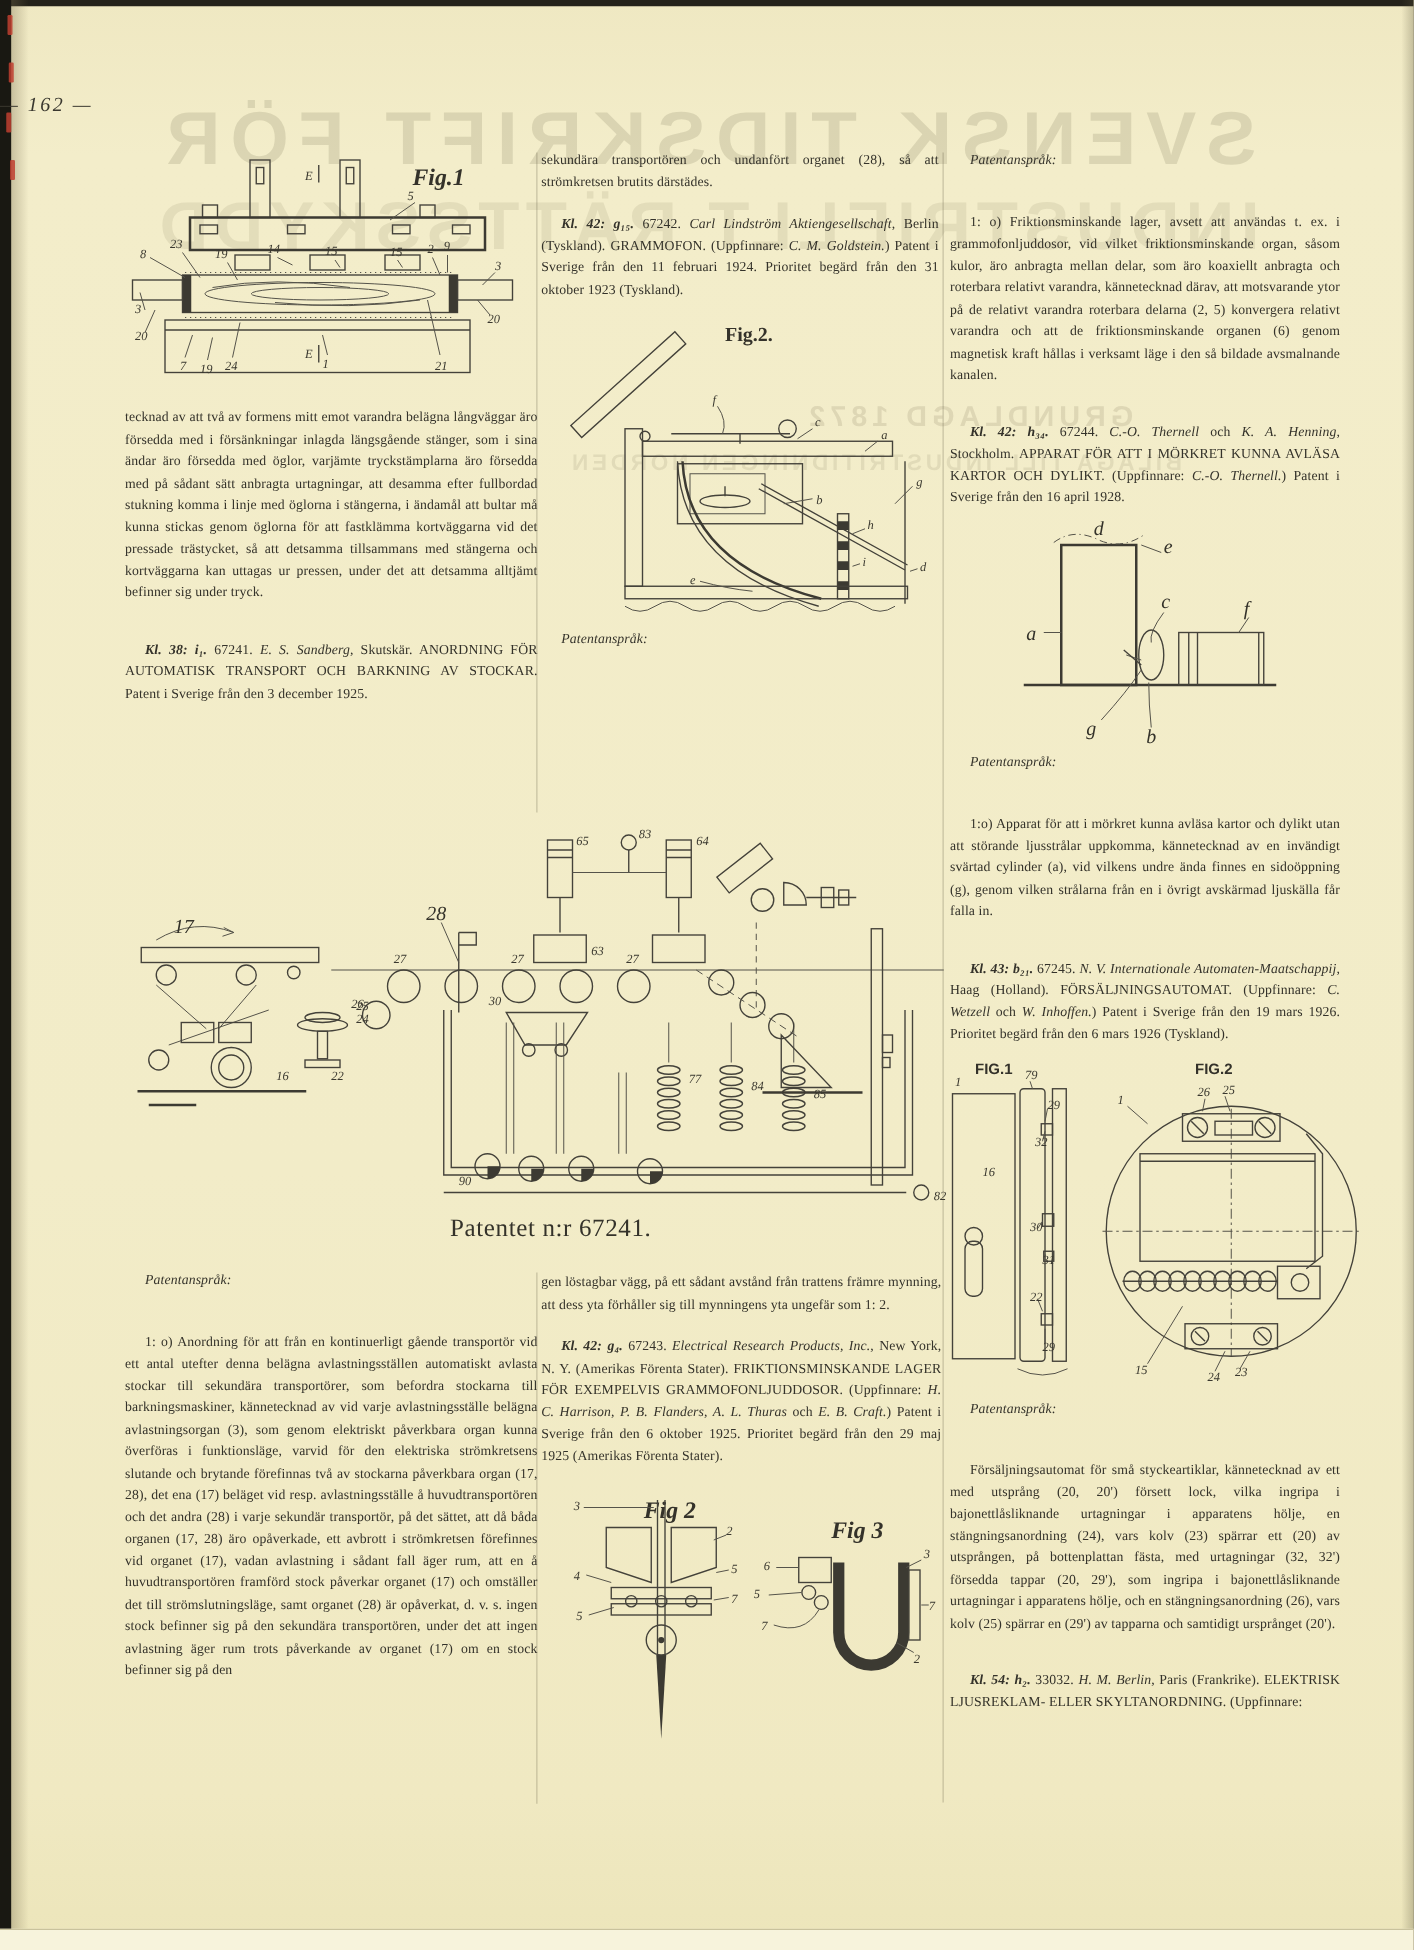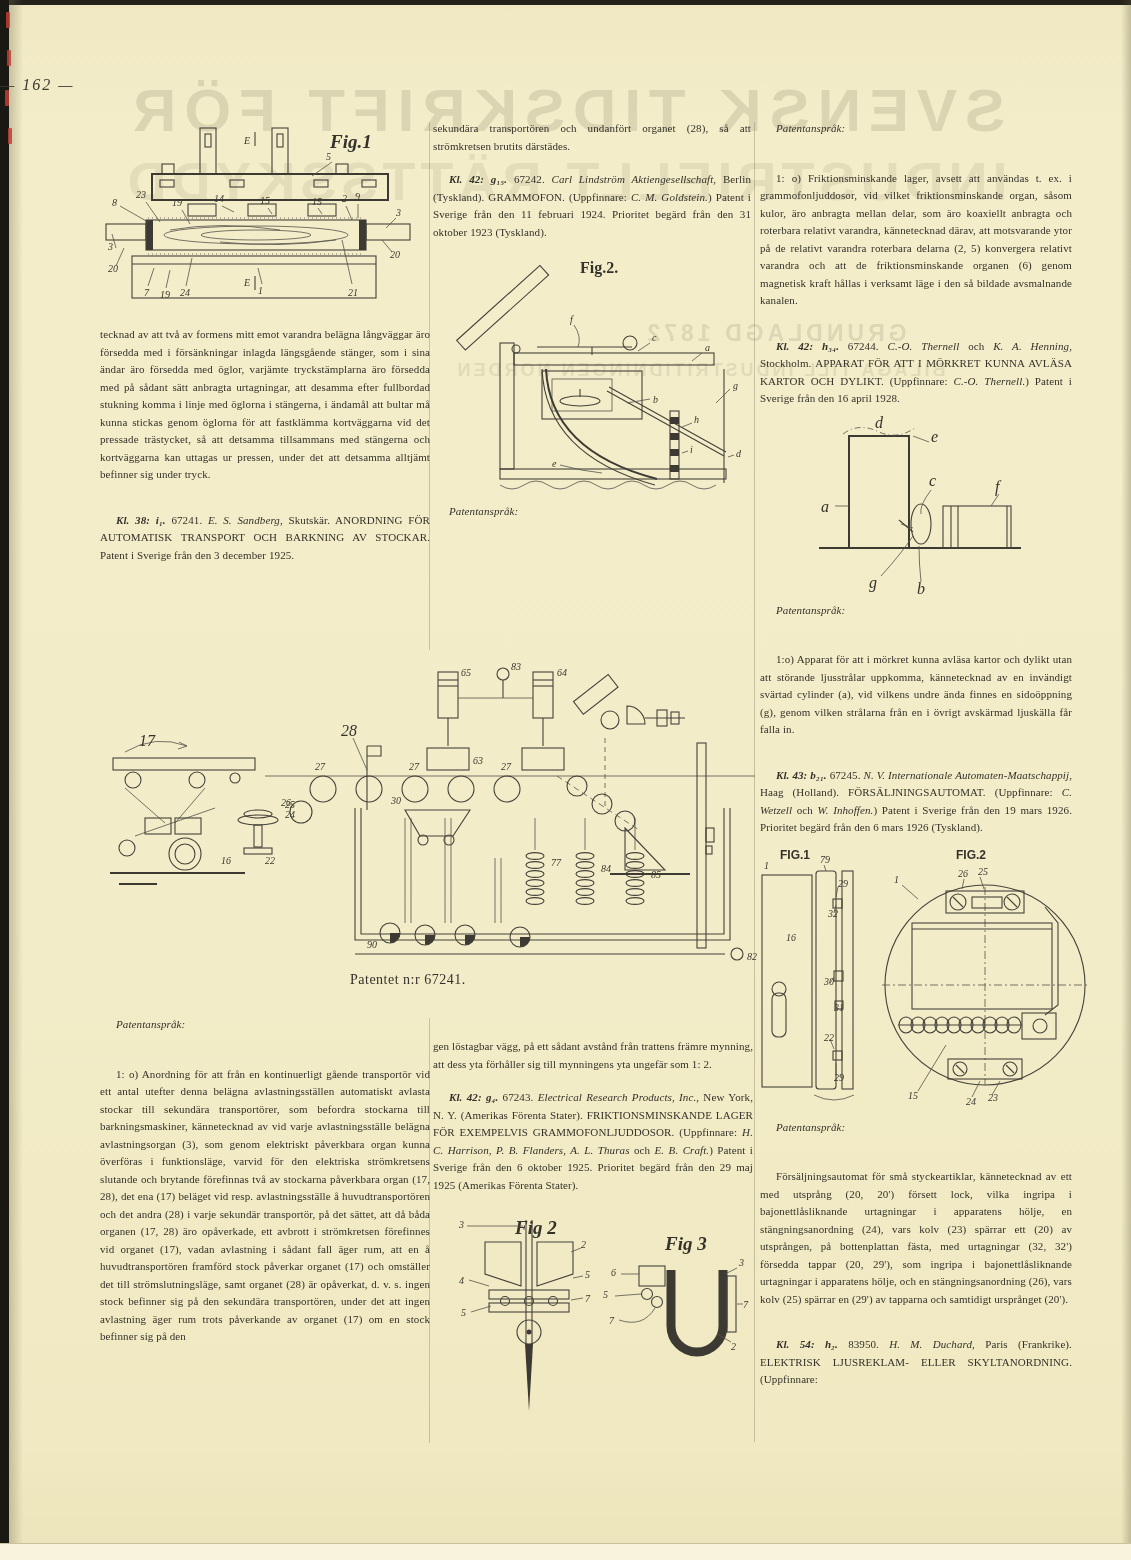--- a/index.html
+++ b/index.html
@@ -31,24 +31,24 @@
 
   .vrule { position:absolute; width:1px; background:rgba(90,84,58,.28); }
   #rule1a { left:429px; top:122px; height:528px; }
   #rule1b { left:429px; top:1018px; height:425px; }
   #rule2  { left:754px; top:122px; height:1320px; }
 
   .col { position:absolute; }
   #col-left-top  { left:100px; top:112px; width:330px; }
   #col-left-bot  { left:100px; top:1016px; width:330px; }
   #col-mid-top   { left:433px; top:120px; width:318px; }
-  #col-mid-bot   { left:433px; top:1018px; width:320px;margin-top:20px; }
+  #col-mid-bot   { left:433px; top:1018px; width:320px; }
   #col-right     { left:760px; top:120px; width:312px; }
   #machine-wrap  { left:105px; top:658px; width:655px; height:312px; }
-  #machine-caption { position:absolute; left:350px; top:972px; font-size:14px; letter-spacing:.5px; }
+  #machine-caption { position:absolute; left:360px; top:972px; font-size:20px; letter-spacing:.5px; }
 
   .bt { margin:0; font-size:11px; line-height:17.5px; text-align:justify; letter-spacing:.1px; }
   .indent { text-indent:16px;margin-top:32px; }
   .claims-label { font-style:italic; text-indent:16px; margin-top:8px; margin-bottom:2px; }
   .entry { text-indent:16px; margin-top:28px; }
   .seg-b { font-weight:bold;font-style:italic; }
   .seg-i { font-style:italic; }
   .figwrap { display:block; margin:6px auto; }
 
   svg { display:block; }
@@ -514,16 +514,16 @@
         <text class="fig-num" x="218" y="30">25</text>
         <text class="fig-num" x="148" y="254">15</text>
         <text class="fig-num" x="206" y="260">24</text>
         <text class="fig-num" x="228" y="256">23</text>
       </g>
     </svg>
 
     <p class="bt claims-label" style="margin-top:12px">Patentanspråk:</p>
     <p class="bt indent">Försäljningsautomat för små styckeartiklar, kännetecknad av ett med utsprång (20, 20') försett lock, vilka ingripa i bajonettlåsliknande urtagningar i apparatens hölje, en stängningsanordning (24), vars kolv (23) spärrar ett (20) av utsprången, på bottenplattan fästa, med urtagningar (32, 32') försedda tappar (20, 29'), som ingripa i bajonettlåsliknande urtagningar i apparatens hölje, och en stängningsanordning (26), vars kolv (25) spärrar en (29') av tapparna och samtidigt ursprånget (20').</p>
 
-    <p class="bt entry"><span class="seg-b">Kl. 54: h₂. </span><span class="seg-n">83950. </span><span class="seg-i">H. M. Duchard,</span><span class="seg-n"> Paris (Frankrike). ELEKTRISK LJUSREKLAM- ELLER SKYLTANORDNING. (Uppfinnare:</span></p>
+    <p class="bt entry"><span class="seg-b">Kl. 54: h₂. </span><span class="seg-n">33032. </span><span class="seg-i">H. M. Berlin,</span><span class="seg-n"> Paris (Frankrike). ELEKTRISK LJUSREKLAM- ELLER SKYLTANORDNING. (Uppfinnare:</span></p>
   </div>
 
 </div>
 
 </body></html>

